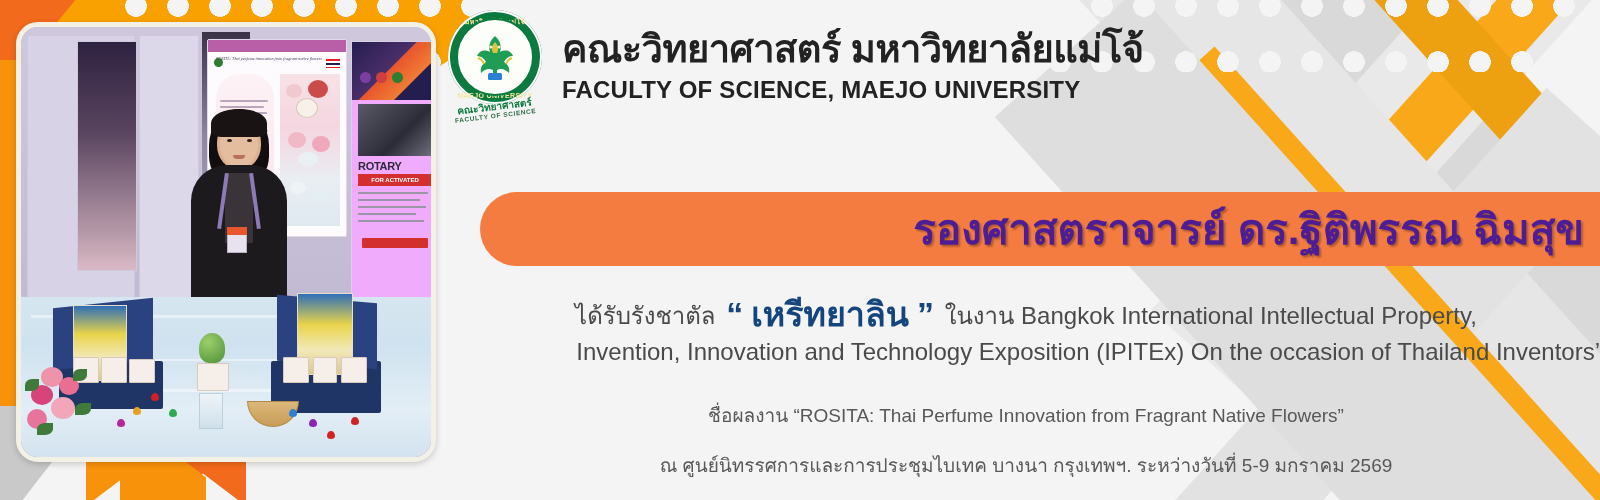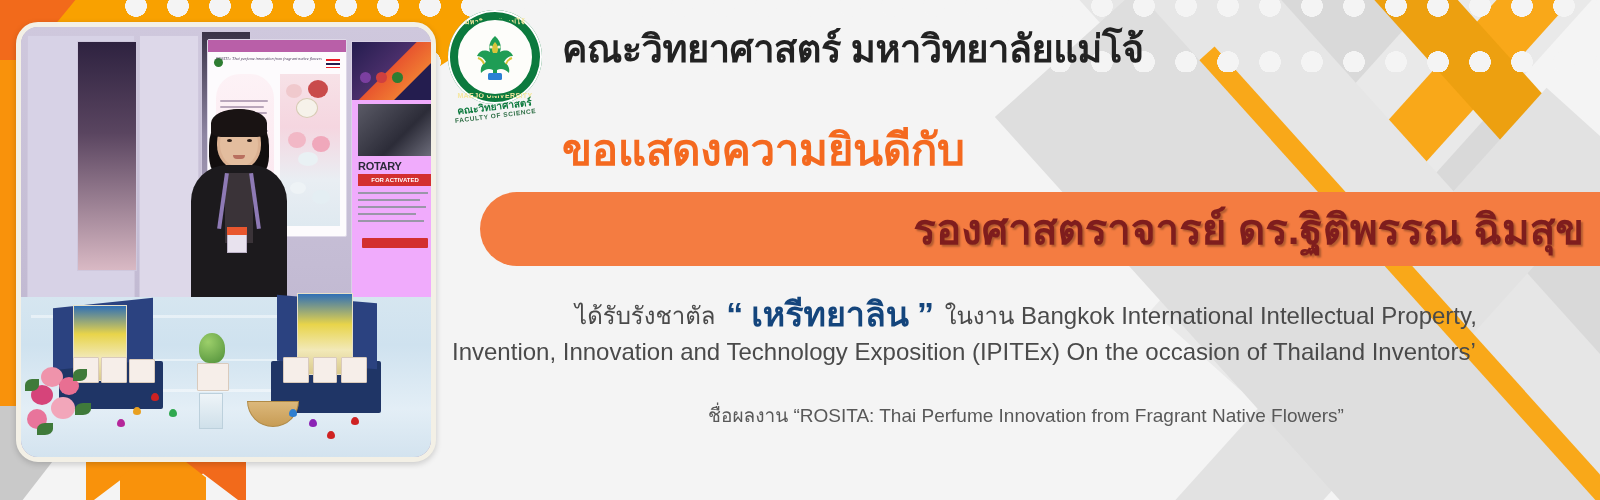--- a/index.html
+++ b/index.html
@@ -313,37 +313,37 @@
   }
   .name-pill {
     position: absolute; left: 28px; top: 192px;
     width: 1140px; height: 74px;
     background: #f47c41;
     border-radius: 37px 0 0 37px;
     display: flex; align-items: center; justify-content: flex-end;
     padding-right: 36px;
   }
   .name-pill span {
-    font-size: 42px; font-weight: bold; color: #7f1d1d;
+    font-size: 42px; font-weight: bold; color: #4c1d95;
     text-shadow: 2px 2px 2px rgba(0,0,0,.28);
     white-space: nowrap;
   }
 
   .award-line {
     position: absolute; left: 0; top: 290px; width: 1148px;
     text-align: center; font-size: 24px; color: #4a4a4a; line-height: 1.45;
     white-space: nowrap;
   }
   .award-medal {
     font-size: 34px; font-weight: bold; color: #14457c;
     vertical-align: -2px; padding: 0 4px;
   }
   .body-line {
     position: absolute; left: 0; width: 1148px;
-    text-align: left; font-size: 24px; color: #4a4a4a;
+    text-align: right; font-size: 24px; color: #4a4a4a;
     white-space: nowrap;
   }
   .line2 { top: 338px; }
   .line3 { top: 372px; }
   .small-line {
     position: absolute; left: 0; width: 1148px;
     text-align: center; font-size: 19px; color: #585858;
     white-space: nowrap;
   }
   .sline1 { top: 400px; text-align: center; }
@@ -510,30 +510,31 @@
         <path d="M42 26 C39 27 37 29 36 32" stroke="#d9c43a" stroke-width="2" fill="none"></path>
         <rect x="18" y="41" width="14" height="7" rx="1.5" fill="#2b7fd4"></rect>
       </svg>
       <div class="seal-sub">
         <div>คณะวิทยาศาสตร์</div>
         <div class="seal-sub-en">FACULTY OF SCIENCE</div>
       </div>
     </div>
 
     <div class="org-th">คณะวิทยาศาสตร์ มหาวิทยาลัยแม่โจ้</div>
-
-    <div class="congrats">ขอแสดงความยินดีกับ</div>
+    <div class="org-en">FACULTY OF SCIENCE, MAEJO UNIVERSITY</div>
+
 
     <div class="name-pill">
       <span>รองศาสตราจารย์ ดร.ฐิติพรรณ ฉิมสุข</span>
     </div>
 
     <div class="award-line">
       <span>ได้รับรังชาตัล</span>
       <span class="award-medal">“</span><span class="award-medal">เหรีทยาลิน</span><span class="award-medal">”</span>
       <span>ในงาน Bangkok International  Intellectual Property,</span>
     </div>
 
     <div class="body-line line2">Invention, Innovation and Technology Exposition (IPITEx) On the occasion of Thailand Inventors’</div>
 
     <div class="small-line sline1">ชื่อผลงาน “ROSITA: Thai Perfume Innovation from Fragrant Native Flowers”</div>
+    <div class="small-line sline2">ณ ศูนย์นิทรรศการและการประชุมไบเทค บางนา กรุงเทพฯ. ระหว่างวันที่ 5-9 มกราคม 2569</div>
   </div>
 </div>
 
 </body></html>

